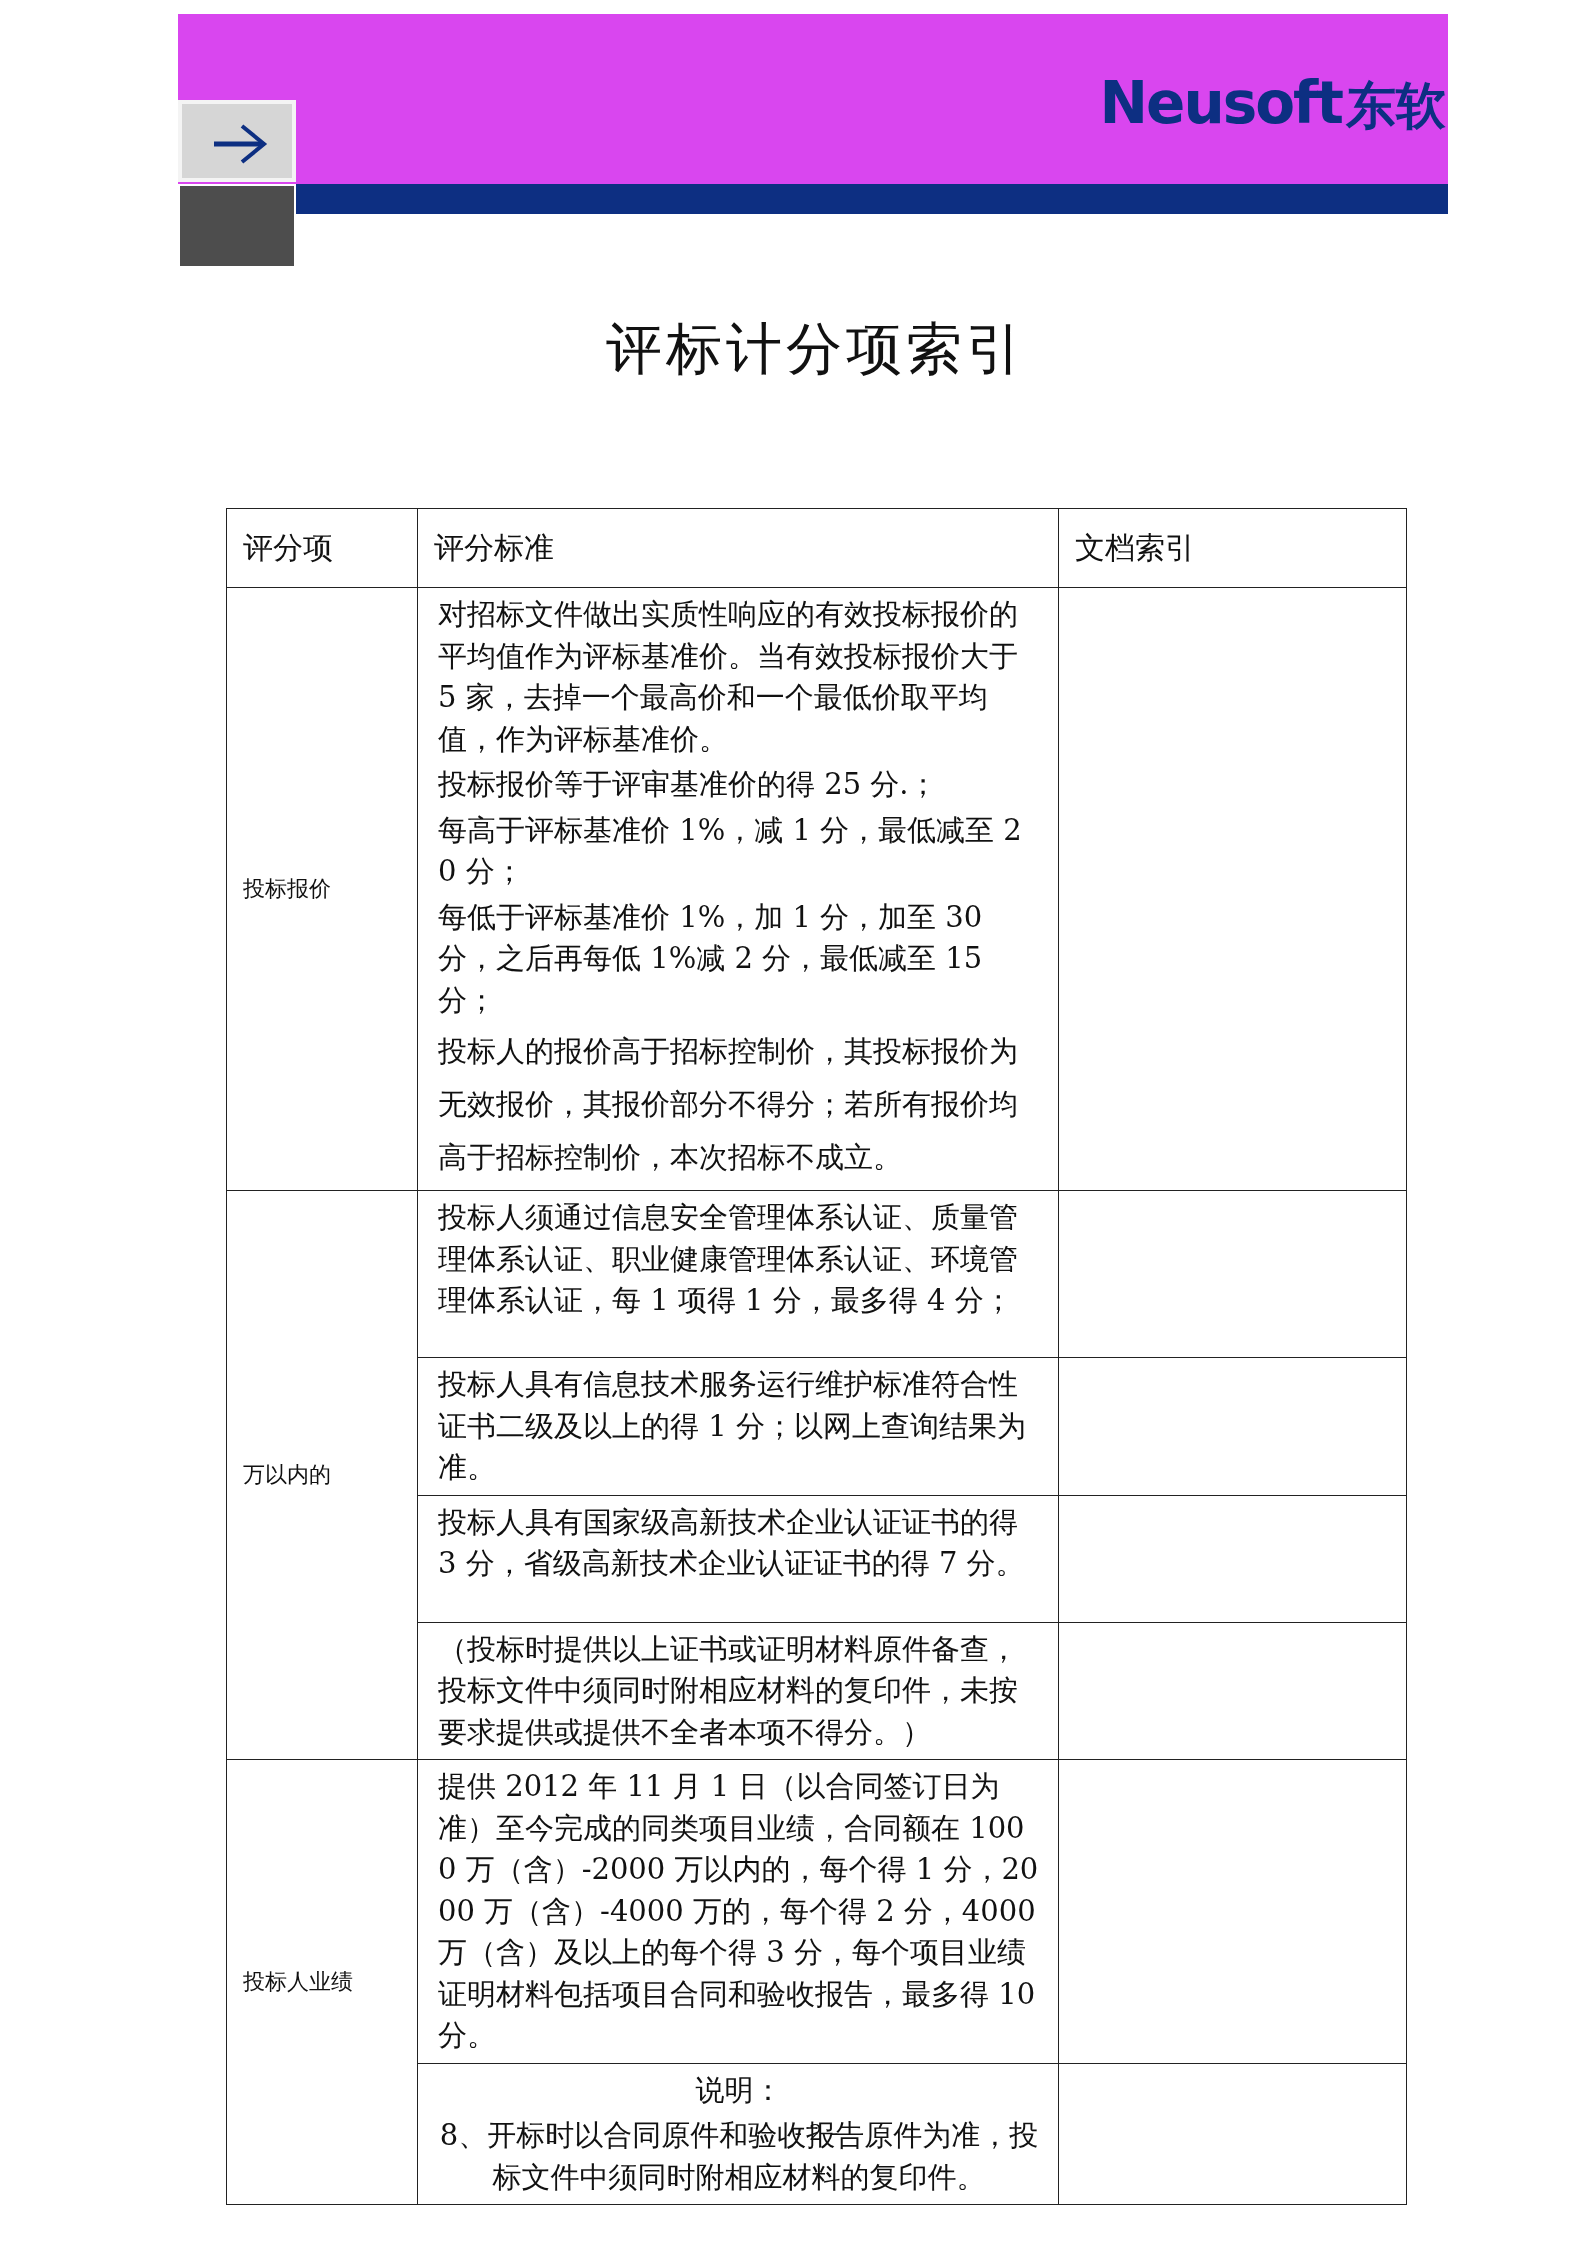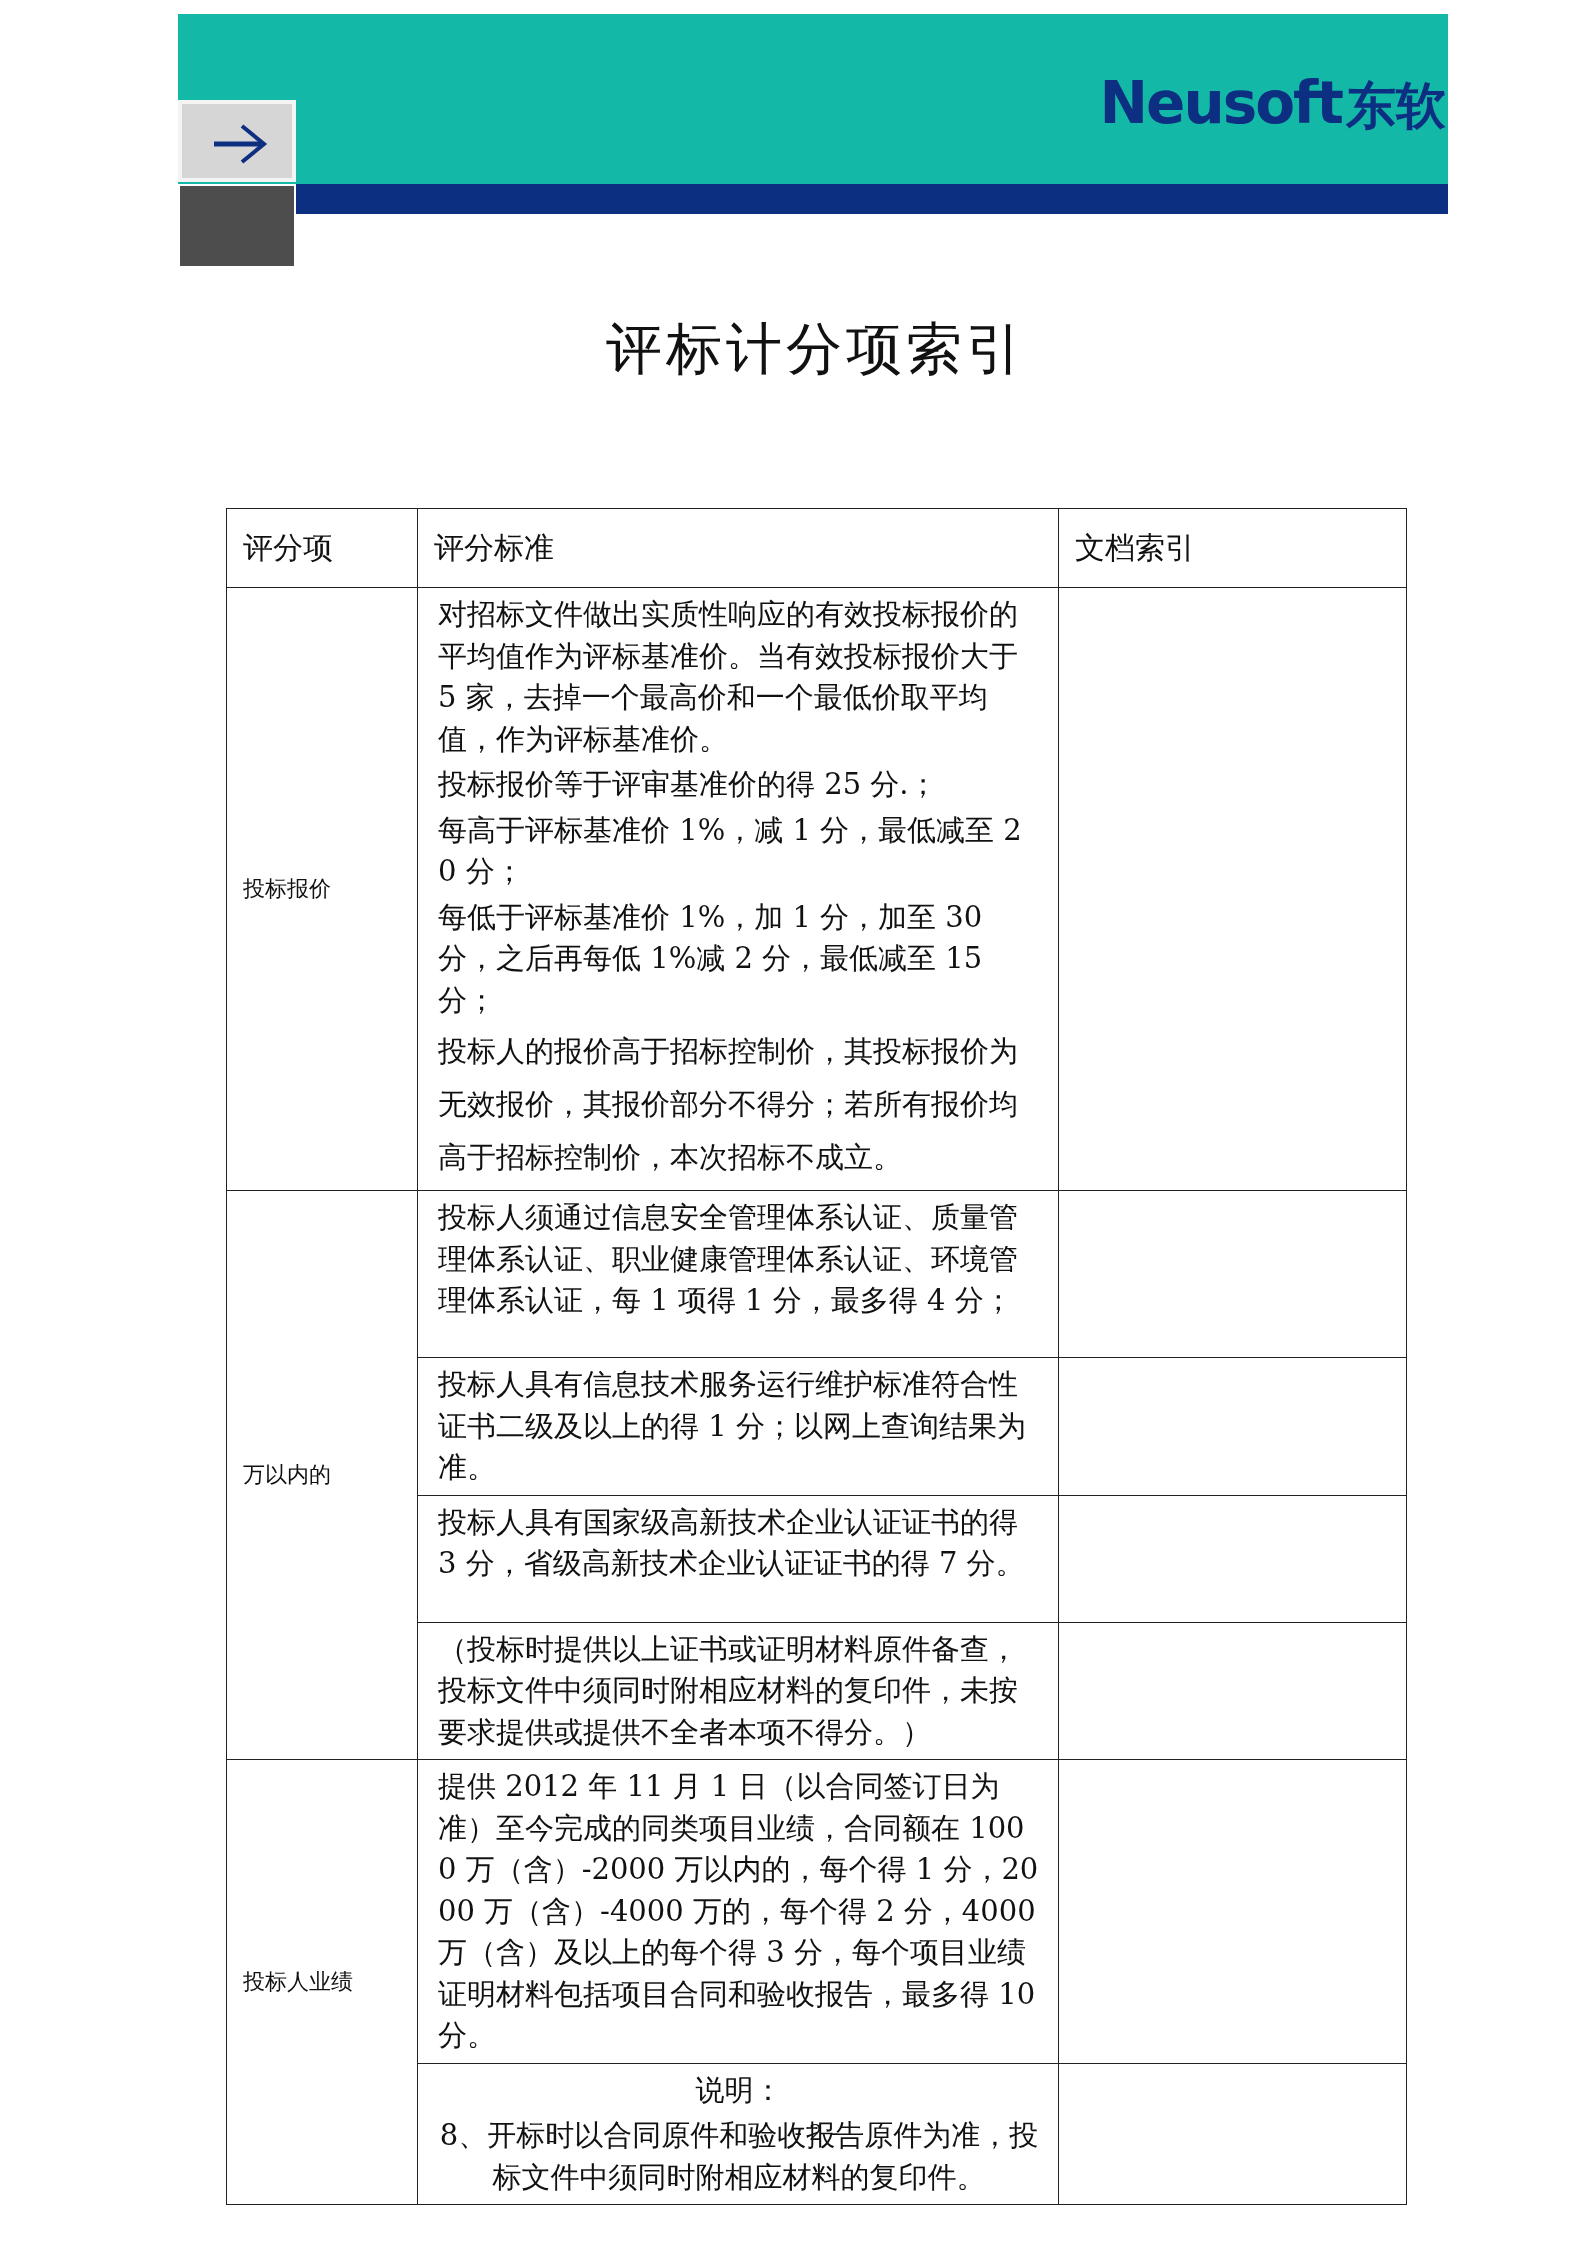--- a/index.html
+++ b/index.html
@@ -1,20 +1,20 @@
 <!DOCTYPE html>
 <html><head>
 <meta charset="utf-8">
 <style>
   html, body { margin: 0; padding: 0; background: #ffffff; }
   body { width: 1587px; height: 2245px; position: relative; overflow: hidden;
          font-family: "DejaVu Serif", "Liberation Serif", serif; color: #111; }
 
   
-  .banner { position: absolute; left: 178px; top: 14px; width: 1270px; height: 170px; background: #14b8a6; }
+  .banner { position: absolute; left: 178px; top: 14px; width: 1270px; height: 170px; background: #d946ef; }
   .banner-bar { position: absolute; left: 296px; top: 184px; width: 1152px; height: 30px; background: #0d2f82; }
   .logo { position: absolute; right: 2px; top: 60px; width: 460px; text-align: right;
           font-family: "DejaVu Sans", "Liberation Sans", sans-serif; font-weight: bold;
           color: #0d2f82; font-size: 58px; letter-spacing: -2px; line-height: 1; }
   .logo .cn { font-size: 50px; letter-spacing: 0; margin-left: 4px; }
   .arrow-box { position: absolute; left: 178px; top: 100px; width: 118px; height: 82px;
                background: #d6d6d6; border: 4px solid #f4f4f4; box-sizing: border-box; }
   .arrow-box svg { position: absolute; left: 30px; top: 18px; }
   .dark-box { position: absolute; left: 180px; top: 186px; width: 114px; height: 80px; background: #4d4d4d; }
 

